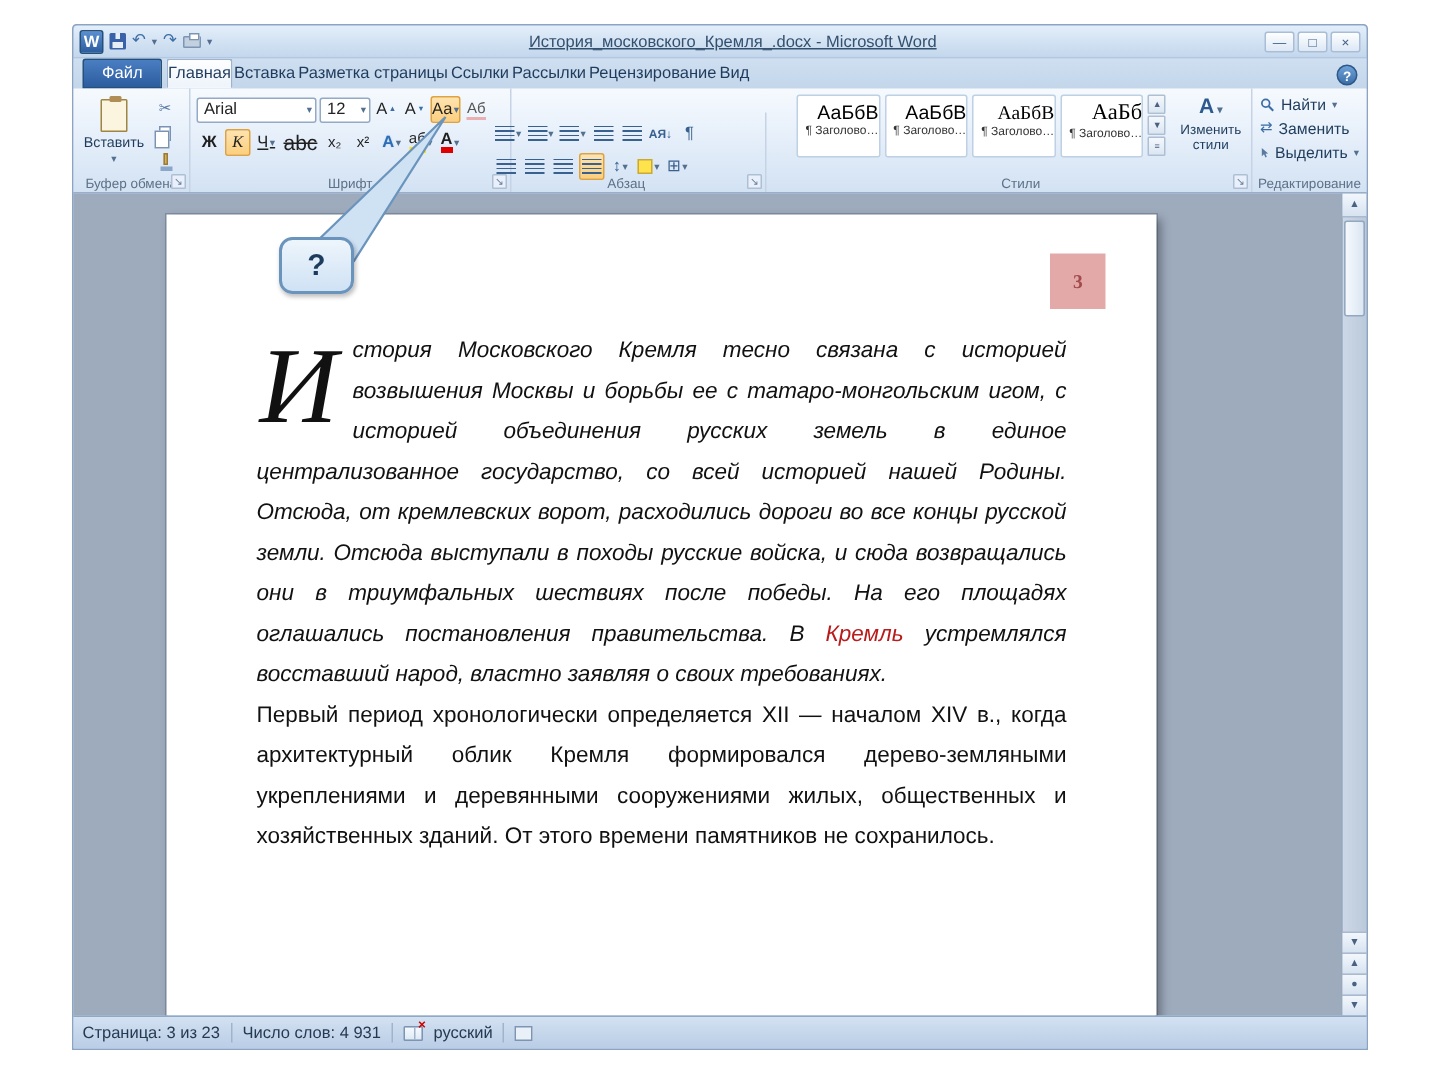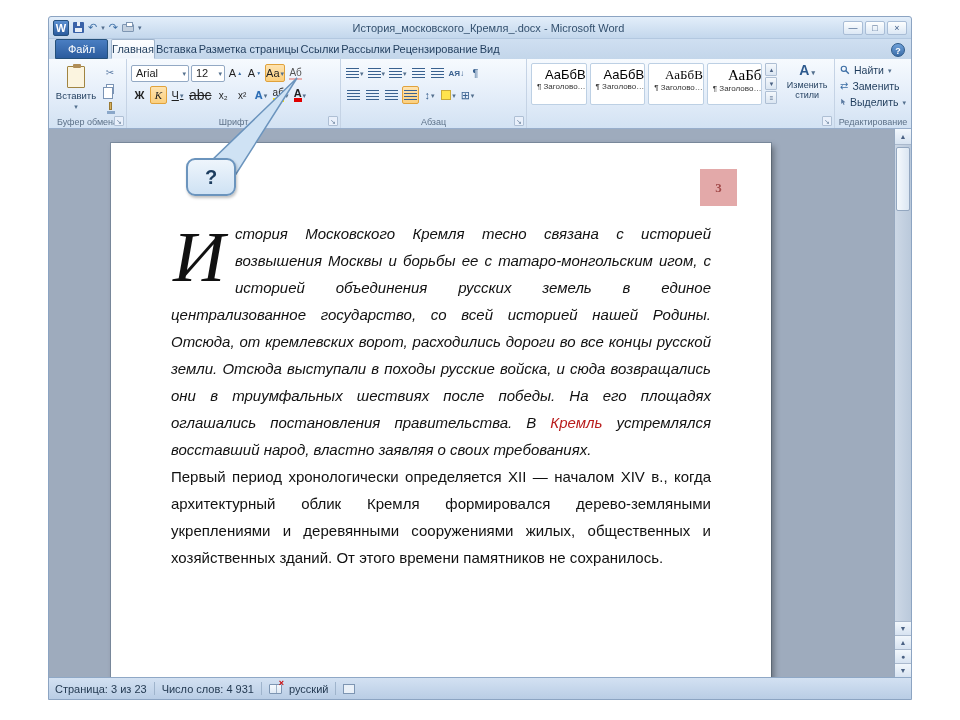--- a/index.html
+++ b/index.html
@@ -18,21 +18,21 @@
     font-size: 11px; display: flex; align-items: center; justify-content: center;
     background: linear-gradient(#5a8fd0,#2b5c9e); border: 1px solid #24507e; }
   .save-ico { width: 11px; height: 11px; background: #3a62a8; border-radius: 1px; position: relative; }
   .save-ico::before { content:""; position:absolute; left:4px; top:0; width:3px; height:4px; background:#e8eef6; }
   .save-ico::after  { content:""; position:absolute; left:2px; top:6px; width:7px; height:4px; background:#e8eef6; }
   .qglyph { font-size: 11px; color: #3c6ea5; line-height: 1; }
   .qcaret { font-size: 7px; color: #546e8e; }
   .print-ico { width: 12px; height: 8px; background: #c3d0df; border: 1px solid #7d95b2;
     border-radius: 1px; position: relative; }
   .print-ico::before { content:""; position:absolute; left:3px; top:-3px; width:5px; height:3px; background:#fff; border:1px solid #7d95b2; }
-  .title-text { position: absolute; left: 17px; right: 0; text-align: center; font-size: 11px; color: #33506e; }
+  .title-text { position: absolute; left: 17px; right: 0; text-align: center; font-size: 11px; color: #33506e; text-decoration: underline; }
   .win-controls { margin-left: auto; display: flex; gap: 2px; z-index: 2; }
   .win-btn { width: 20px; height: 14px; font-size: 9px; line-height: 12px; text-align: center;
     color: #44618a; background: linear-gradient(#fdfefe,#dce8f5);
     border: 1px solid #a9bdd6; border-radius: 2px; }
 
   
   .tabrow { height: 20px; display: flex; align-items: flex-end; padding: 0 6px;
     background: linear-gradient(#cfdff1,#c3d6ea); }
   .tab { font-size: 11px; color: #1f3c5c; padding: 3px 0 3px; border: 1px solid transparent; }
   .tab.file { background: linear-gradient(#4a7ec2,#2b5c9e); color: #fff;
@@ -43,36 +43,36 @@
     background: linear-gradient(#6fa1d9,#3c6ea9); color: #fff; font-size: 9px; font-weight: bold;
     text-align: center; line-height: 14px; margin-bottom: 2px; border: 1px solid #2d5988; }
 
   
   .ribbon { position: relative; height: 70px;
     background: linear-gradient(#f6fafe,#e3edf9 55%,#d3e2f3);
     border-bottom: 1px solid #98aecb; }
   .rgroup { position: absolute; top: 0; bottom: 0; border-right: 1px solid #c5d3e5; }
   .g-clip  { left: 0;   width: 78px; }
   .g-font  { left: 78px;  width: 214px; }
-  .g-par   { left: 292px; width: 186px; }
+  .g-par   { left: 276px; width: 186px; margin-top: 16px; }
   .g-sty   { left: 478px; width: 308px; }
   .g-edit  { left: 786px; width: 76px; border-right: none; }
   .rgroup-label { position: absolute; bottom: 1px; left: 0; right: 0; text-align: center;
     font-size: 9px; color: #5d7188; }
   .launcher { position: absolute; right: 2px; bottom: 2px; width: 10px; height: 10px;
     font-size: 7px; line-height: 9px; text-align: center; color: #68809c;
     border: 1px solid #aebfd4; background: #e9f0fb; border-radius: 1px; }
 
   .rrow { display: flex; align-items: center; gap: 2px; padding: 0 4px; height: 20px; }
   .rrow1 { margin-top: 4px; } .rrow2 { margin-top: 2px; }
 
   .combo { display: flex; align-items: center; justify-content: space-between; background: #fff;
     border: 1px solid #93a9c4; height: 17px; font-size: 11px; padding: 0 2px 0 4px;
     border-radius: 2px; color: #222; }
-  .w-font { width: 58px; } .w-size { width: 34px; }
+  .w-font { width: 80px; } .w-size { width: 34px; }
   .caret { font-size: 7px; color: #54708e; line-height: 1; }
 
   .btn17 { height: 18px; min-width: 17px; display: flex; align-items: center; justify-content: center;
     gap: 1px; font-size: 11px; color: #1f1f1f; border: 1px solid transparent; border-radius: 2px; }
   .active-orange { background: linear-gradient(#fee3b0,#fbcf7e); border-color: #e0a23c; }
   .b-bold { font-weight: bold; }
   .b-italic { font-style: italic; font-family: "Liberation Serif", serif; }
   .b-under { text-decoration: underline; }
   .b-strike { text-decoration: line-through; font-size: 14px; }
   .fx-a { color: #2d6db5; font-weight: bold; text-shadow: 0 0 1px #9cc4e8; }
@@ -370,20 +370,21 @@
         <span class="sty-scroll">
           <span>▲</span>
           <span>▼</span>
           <span>≡</span>
         </span>
         <span class="chg-styles">
           <span class="chg-ico">А</span>
           <span>Изменить стили</span>
         </span>
       </div>
+      <div class="rgroup-label">Стили</div>
       <div class="launcher">↘</div>
     </div>
 
     <div class="rgroup g-edit" style="padding-top:3px">
       <div class="ed-row">
         <svg width="10" height="10" viewBox="0 0 12 12">
             <circle cx="4.6" cy="4.6" r="3.1" fill="none" stroke="#3c6ea5" stroke-width="1.4"></circle>
             <line x1="7" y1="7" x2="10.6" y2="10.6" stroke="#3c6ea5" stroke-width="1.6"></line>
           </svg>
         <span>Найти</span>

